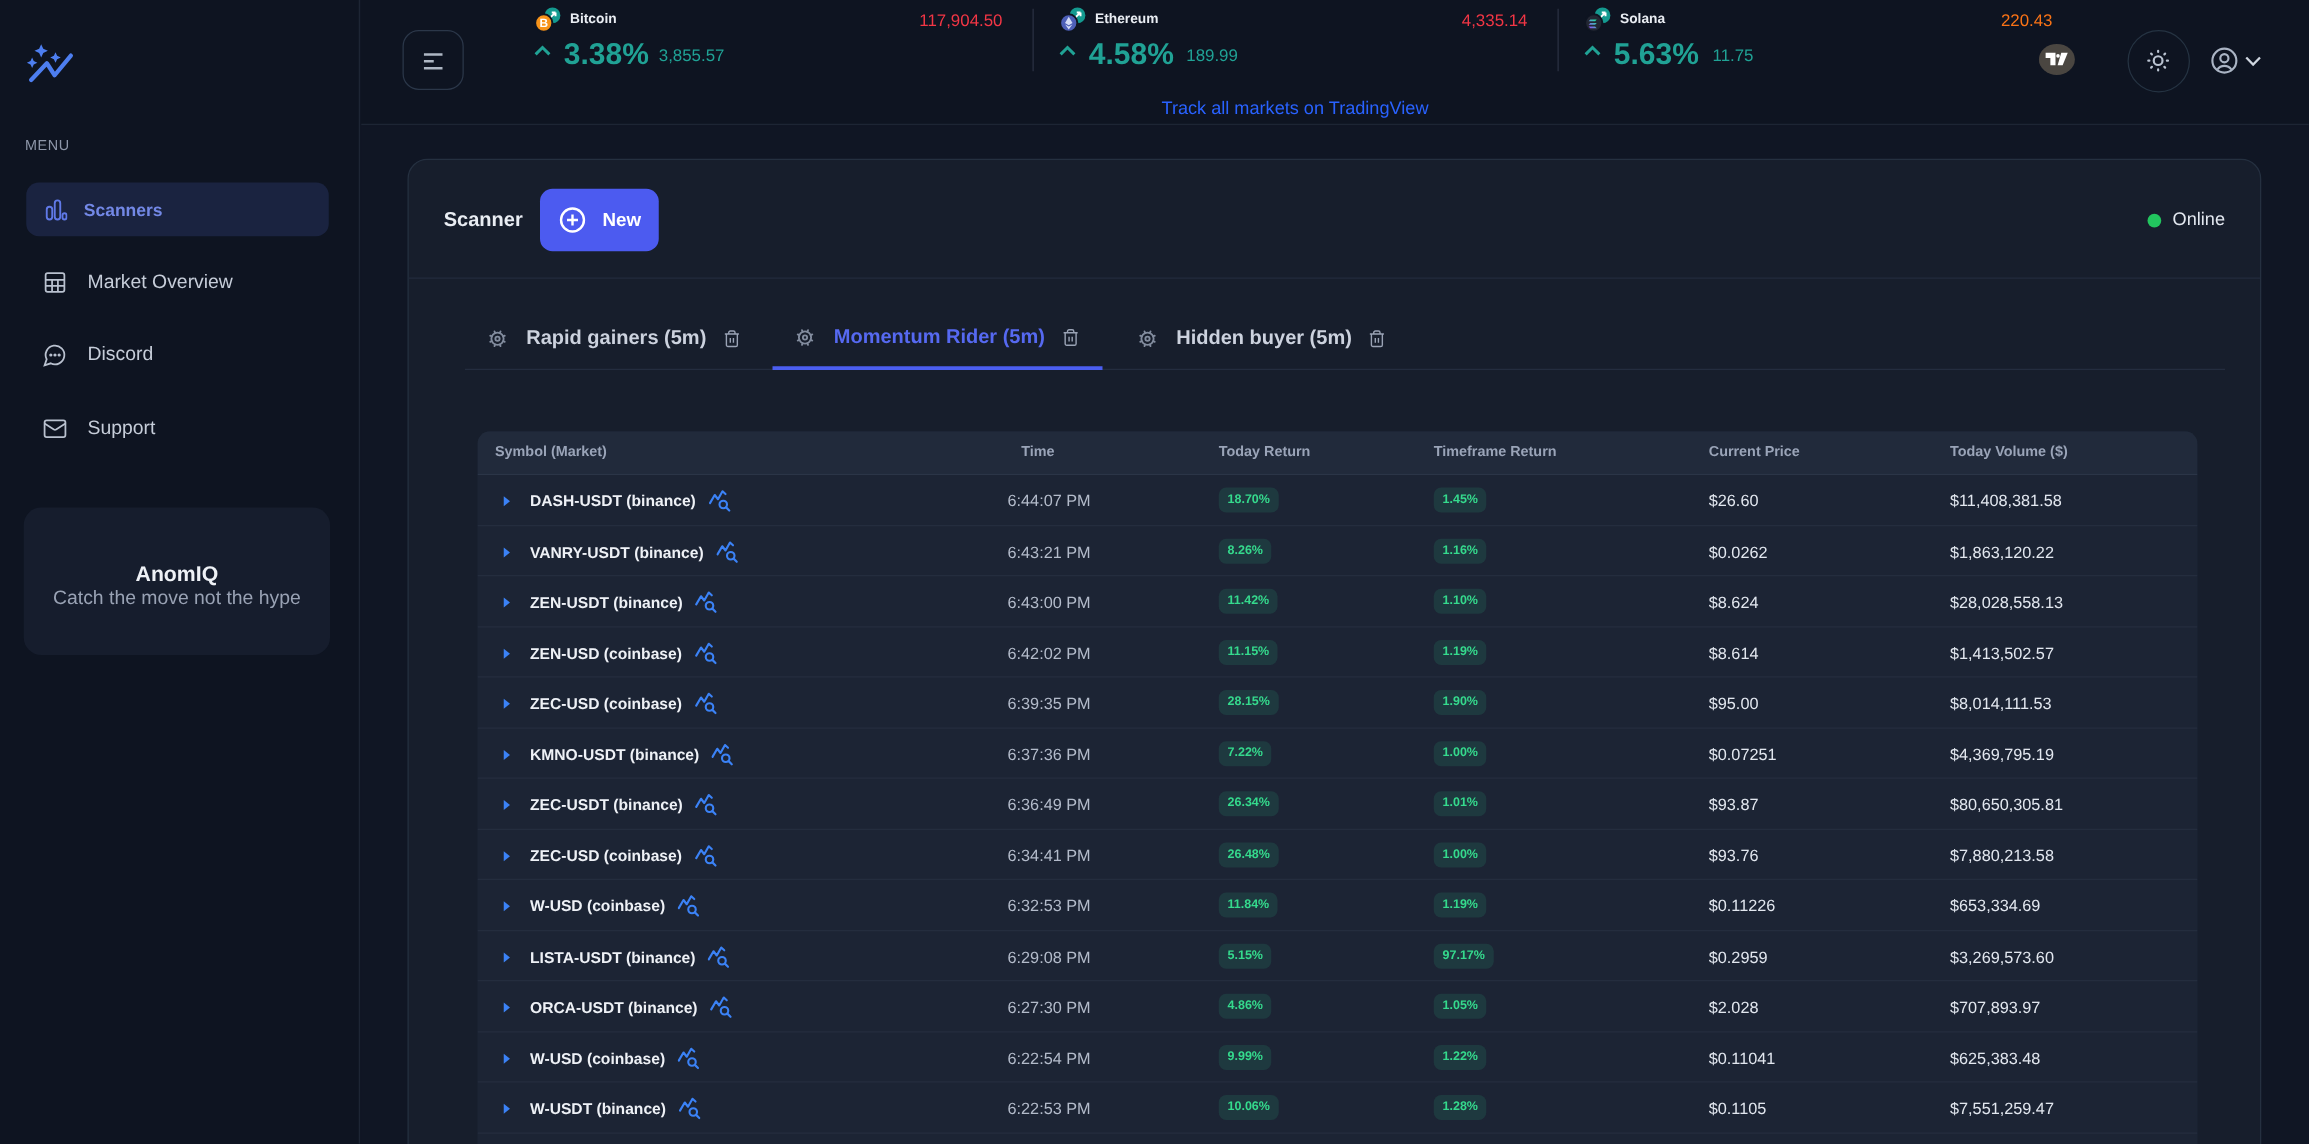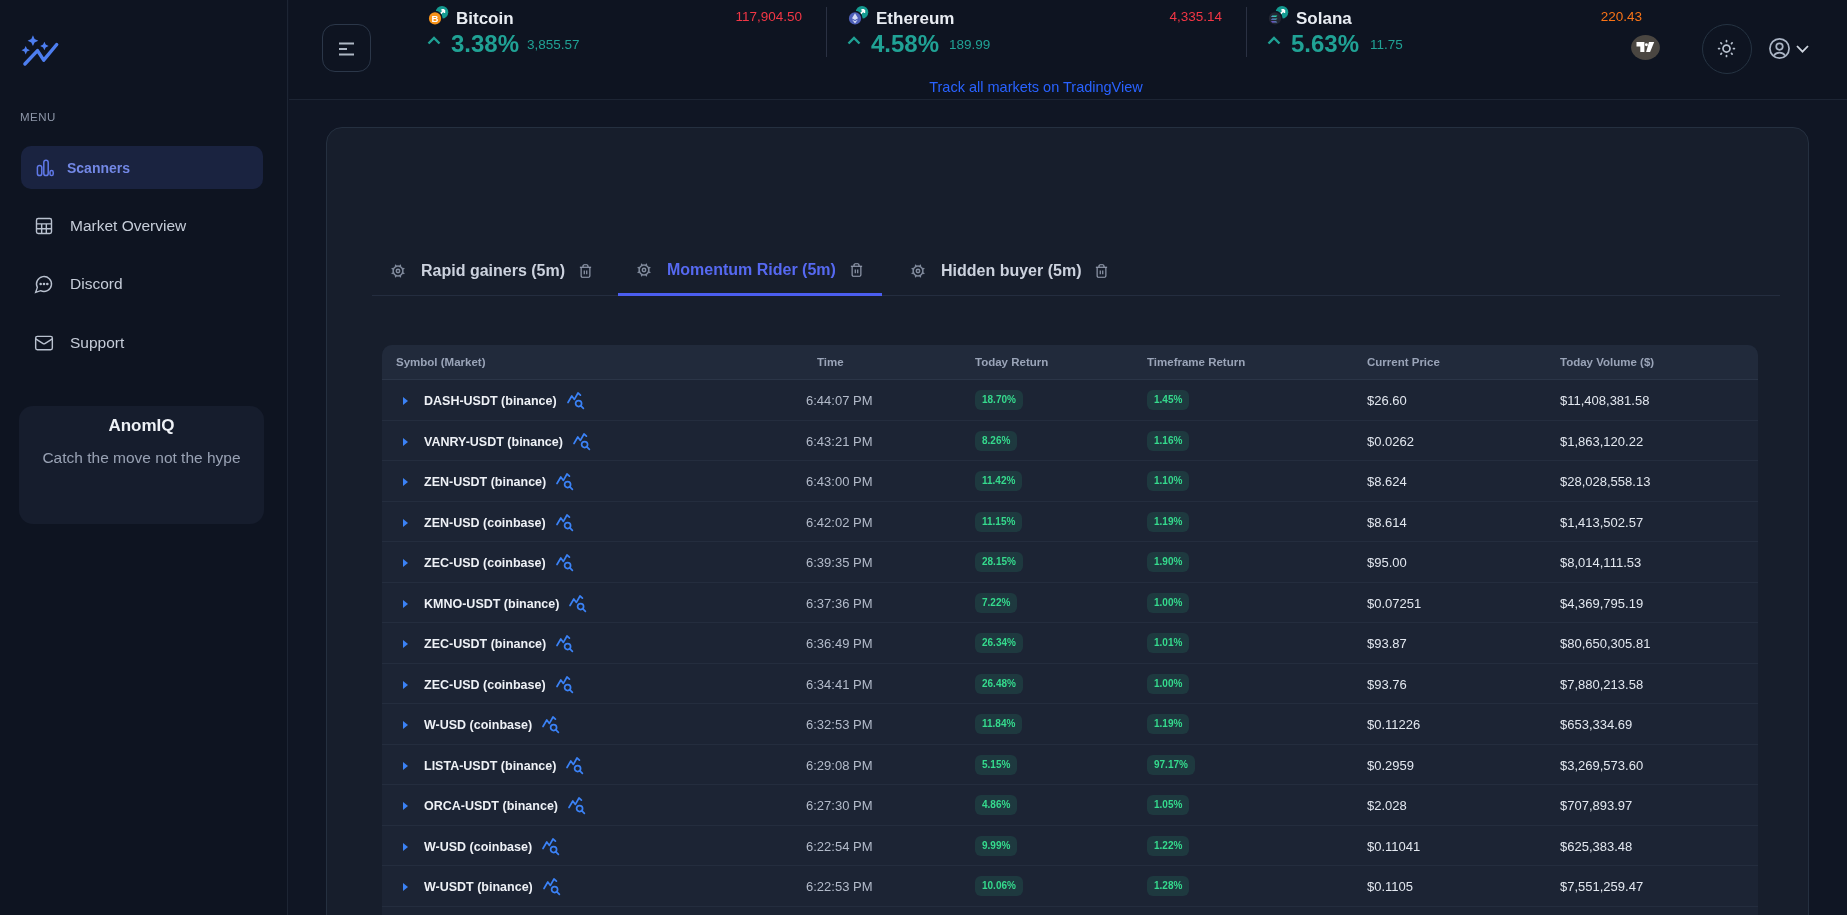--- a/index.html
+++ b/index.html
@@ -8,29 +8,29 @@
 
   
   #sidebar { position:absolute; left:0; top:0; width:288px; height:915px; background:#0e1421; border-right:1px solid #1d2534; }
   #menuLabel { position:absolute; left:20px; top:111px; font-size:11.5px; letter-spacing:0.5px; color:#8d96a8; }
   .navitem { position:absolute; left:21px; width:242px; height:43px; border-radius:10px; display:flex; align-items:center; }
   .navitem .nicon { margin-left:13px; width:20px; height:20px; flex:none; }
   .navitem .nlabel { margin-left:16px; font-size:15.5px; color:#c6cdd9; }
   .navitem.active { background:#1a2340; }
   .navitem.active .nlabel { color:#7388e6; font-weight:bold; font-size:14px; margin-left:13px; }
   #brandcard { position:absolute; left:19px; top:406px; width:245px; height:118px; border-radius:14px; background:#161d2d; text-align:center; }
-  #brandcard h3 { margin-top:10px; font-size:17px; color:#eef1f6; font-weight:bold; }
-  #brandcard p { margin-top:13px; font-size:15.5px; color:#99a2b4; }
+  #brandcard h3 { margin-top:44px; font-size:17px; color:#eef1f6; font-weight:bold; }
+  #brandcard p { font-size:15.5px; color:#99a2b4; }
 
   
   #topbar { position:absolute; left:289px; top:0; width:1558px; height:100px; background:#0e1421; border-bottom:1px solid #1d2534; }
   #toggleBtn { position:absolute; left:33px; top:24px; width:49px; height:48px; border-radius:13px; border:1px solid #2b3749; }
   .tick { position:absolute; top:0; height:58px; }
   .tick .tdiv { position:absolute; right:0; top:7px; width:1px; height:50px; background:#2a3143; }
-  .tname { position:absolute; left:49px; top:9px; font-size:17px; font-weight:bold; color:#e9edf3; }
+  .tname { position:absolute; left:49px; top:9px; font-size:11px; font-weight:bold; color:#e9edf3; }
   .tprice { position:absolute; right:25px; top:9px; font-size:13.5px; color:#f23645; }
   .tchg { position:absolute; left:44px; top:30px; font-size:24px; font-weight:bold; color:#20a295; }
   .tchgsm { position:absolute; top:37px; font-size:13.5px; color:#20a295; }
   #tvlink { position:absolute; left:597px; top:79px; width:300px; text-align:center; font-size:14.5px; color:#2962ff; }
 
   
   #main { position:absolute; left:289px; top:101px; width:1558px; height:814px; background:#101624; }
   #card { position:absolute; left:37px; top:26px; width:1483px; height:900px; background:#171e2c; border-radius:16px; border:1px solid #253040; }
 
   #cardHead { position:absolute; left:0; top:0; width:100%; height:95px; border-bottom:1px solid #232b3c; }
@@ -203,20 +203,34 @@
     <circle cx="12" cy="10" r="3.4"></circle>
     <path d="M6.2 19.4a7 7 0 0 1 11.6 0"></path>
   </svg>
   <svg class="abs" style="left:1507px; top:45px;" width="13" height="8" viewBox="0 0 13 8" fill="none" stroke="#cfd6e0" stroke-width="1.8">
       <path d="M1 1 6.5 6.7 12 1"></path>
     </svg>
 </div>
 
 <div id="main">
   <div id="card">
+    <div id="cardHead">
+      <div id="scannerTitle">Scanner</div>
+      <div id="newBtn">
+        <svg width="22" height="22" viewBox="0 0 24 24" fill="none" stroke="#fff" stroke-width="2.1">
+            <circle cx="12" cy="12" r="10"></circle>
+            <path d="M12 7.2v9.6M7.2 12h9.6"></path>
+          </svg>
+        <span>New</span>
+      </div>
+      <div id="onlineWrap">
+          <div id="onlineDot"></div>
+          <span>Online</span>
+        </div>
+    </div>
 
     <div id="tabsRow">
         <div class="tab" style="left:0px">
           <svg width="16" height="16" viewBox="0 0 16 16" fill="none" stroke="#828c9e" stroke-width="1.5" stroke-linecap="round">
             <circle cx="8" cy="8" r="4.9"></circle>
             <circle cx="8" cy="8" r="1.7"></circle>
             <line x1="12.53" y1="9.88" x2="13.82" y2="10.41"></line>
             <line x1="9.88" y1="12.53" x2="10.41" y2="13.82"></line>
             <line x1="6.12" y1="12.53" x2="5.59" y2="13.82"></line>
             <line x1="3.47" y1="9.88" x2="2.18" y2="10.41"></line>

